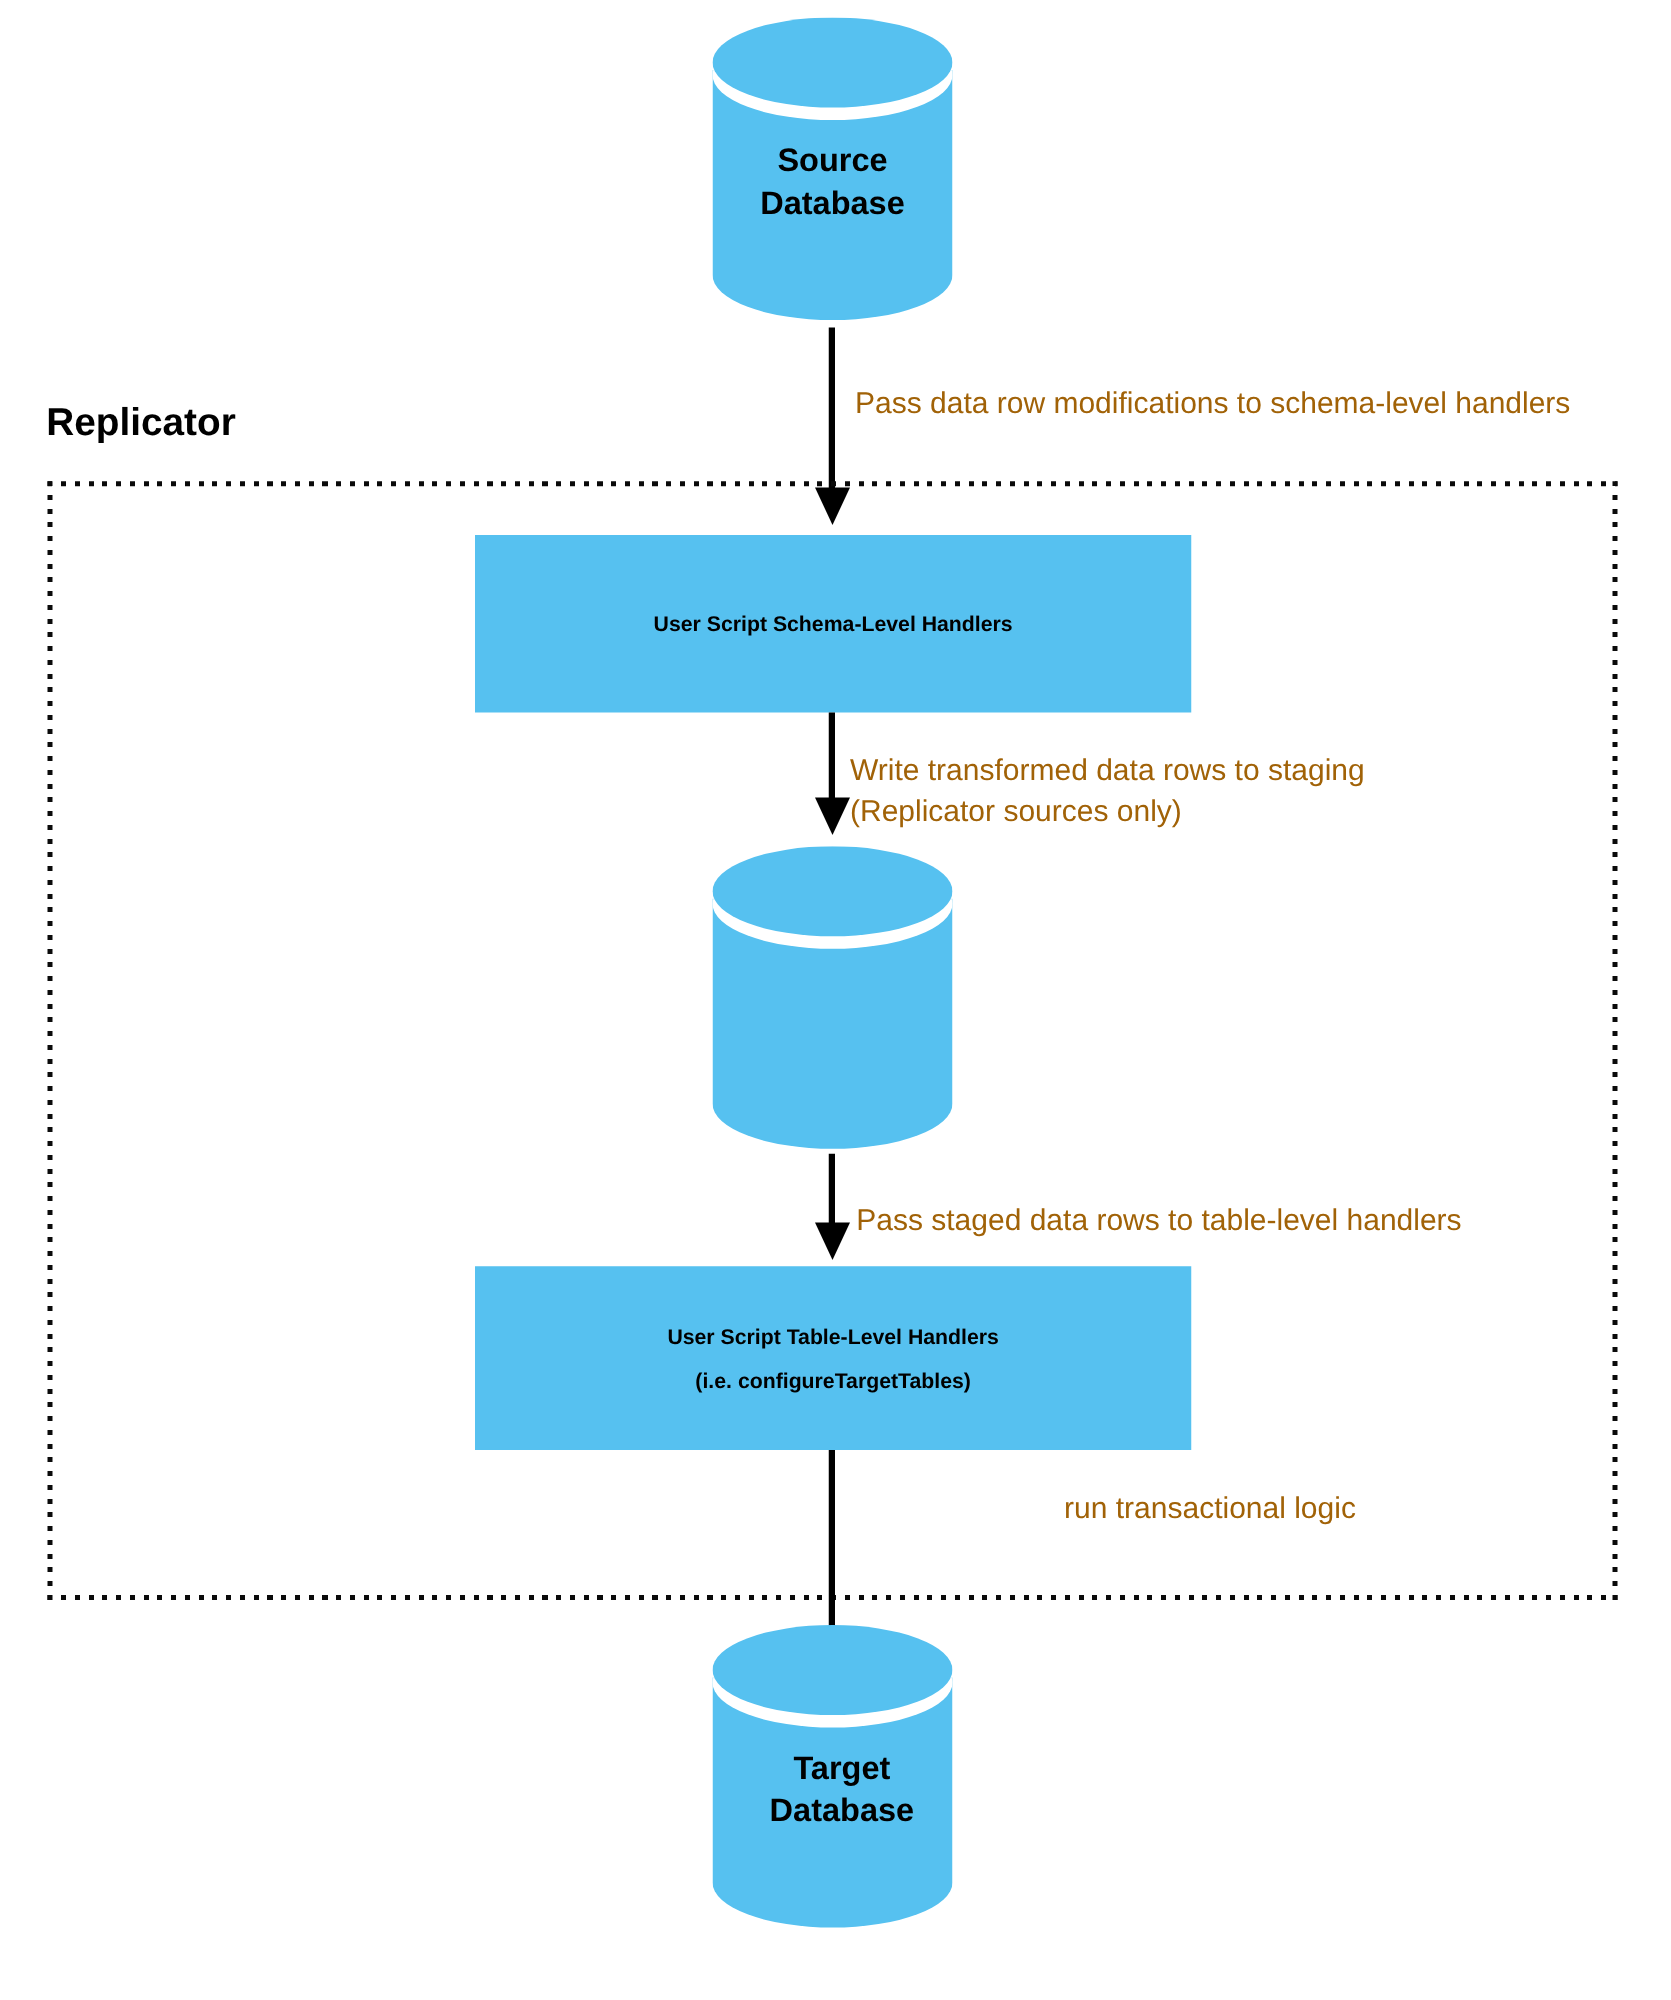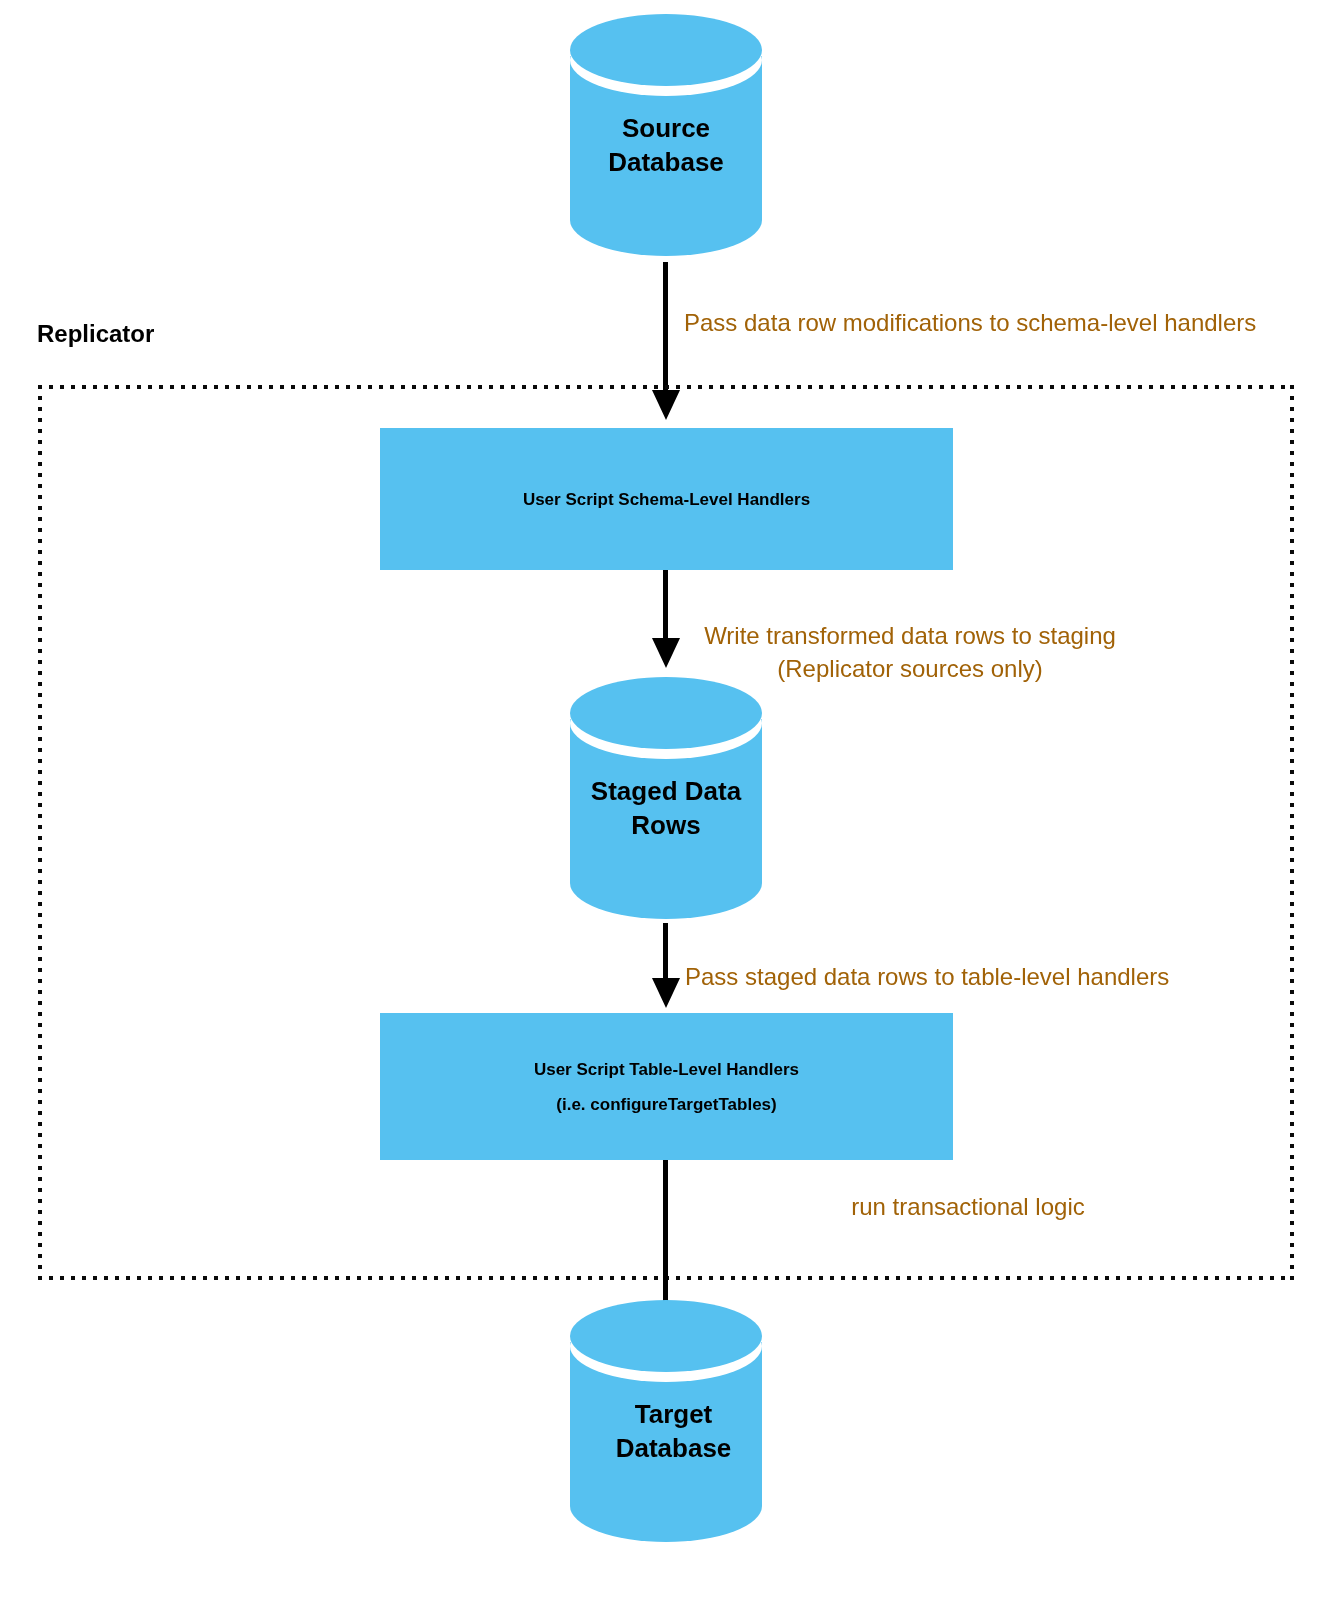--- a/index.html
+++ b/index.html
@@ -30,25 +30,25 @@
   .head  { position:absolute; left:652px; width:0; height:0;
            border-left:14px solid transparent; border-right:14px solid transparent;
            border-top:30px solid #000; }
   #shaft1 { top:262px;  height:130px; } #head1 { top:390px; }
   #shaft2 { top:570px;  height:70px;  } #head2 { top:638px; }
   #shaft3 { top:923px;  height:57px;  } #head3 { top:978px; }
   #shaft4 { top:1160px; height:145px; } #head4 { top:1303px; }
   
   .edge-label { position:absolute; font-size:24px; line-height:33px; color:#a16207; }
   #elabel-1 { left:684px; top:306px; white-space:nowrap; }
-  #elabel-2 { left:680px; top:619px; width:460px; text-align:center; }
+  #elabel-2 { left:680px; top:600px; width:460px; text-align:left; }
   #elabel-3 { left:685px; top:960px; white-space:nowrap; }
   #elabel-4 { left:672px; top:1190px; width:592px; text-align:center; }
   
-  .rep-title { position:absolute; left:37px; top:320px; font-size:24px; font-weight:700; }
+  .rep-title { position:absolute; left:37px; top:320px; font-size:31px; font-weight:700; }
   .dash-h { position:absolute; height:4px;
     background:repeating-linear-gradient(90deg,#0a0a0a 0 4px,transparent 4px 11px); }
   .dash-v { position:absolute; width:4px;
     background:repeating-linear-gradient(180deg,#0a0a0a 0 4px,transparent 4px 11px); }
   #dash-top    { left:38px; top:385px;  width:1256px; }
   #dash-bottom { left:38px; top:1276px; width:1256px; }
   #dash-left   { left:38px; top:385px;  height:895px; }
   #dash-right  { left:1290px; top:385px; height:895px; }
 </style>
 </head>
@@ -90,24 +90,20 @@
     <div>Write transformed data rows to staging</div>
     <div>(Replicator sources only)</div>
   </div>
 
   <div class="cylinder" id="node-staged">
     <svg viewBox="0 0 192 246">
       <path d="M0,42 V206 a96,36 0 0 0 192,0 V42 Z" fill="var(--accent,#56c1f0)"></path>
       <ellipse cx="96" cy="46" rx="96" ry="36" fill="#ffffff"></ellipse>
       <ellipse cx="96" cy="36" rx="96" ry="36" fill="var(--accent,#56c1f0)"></ellipse>
     </svg>
-    <div class="cyl-label">
-      <div>Staged Data</div>
-      <div>Rows</div>
-    </div>
   </div>
 
   <div class="shaft" id="shaft3"></div>
   <div class="head" id="head3"></div>
   <div class="edge-label" id="elabel-3">
     <div>Pass staged data rows to table-level handlers</div>
   </div>
 
   <div class="rectnode" id="node-table">
     <div>User Script Table-Level Handlers</div>

